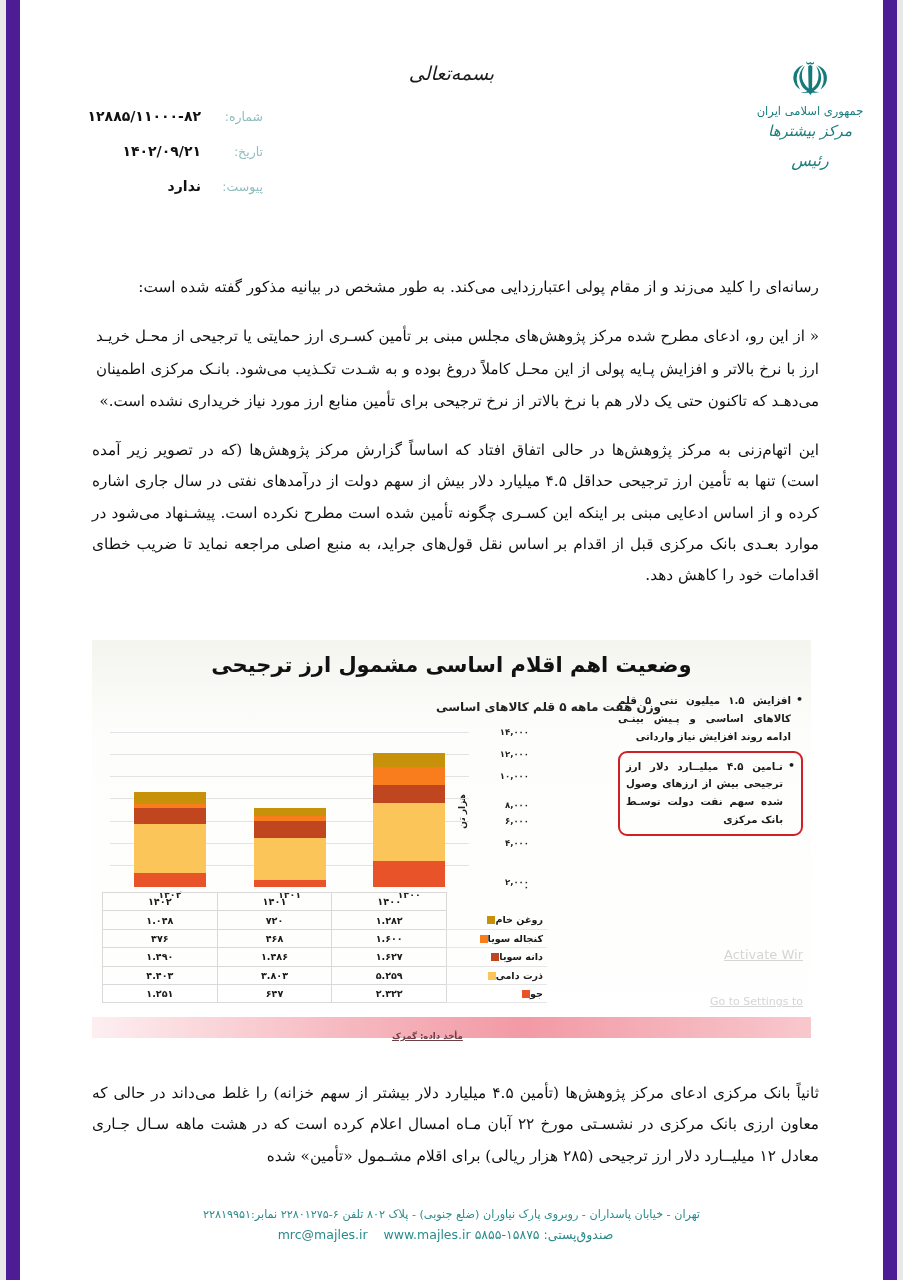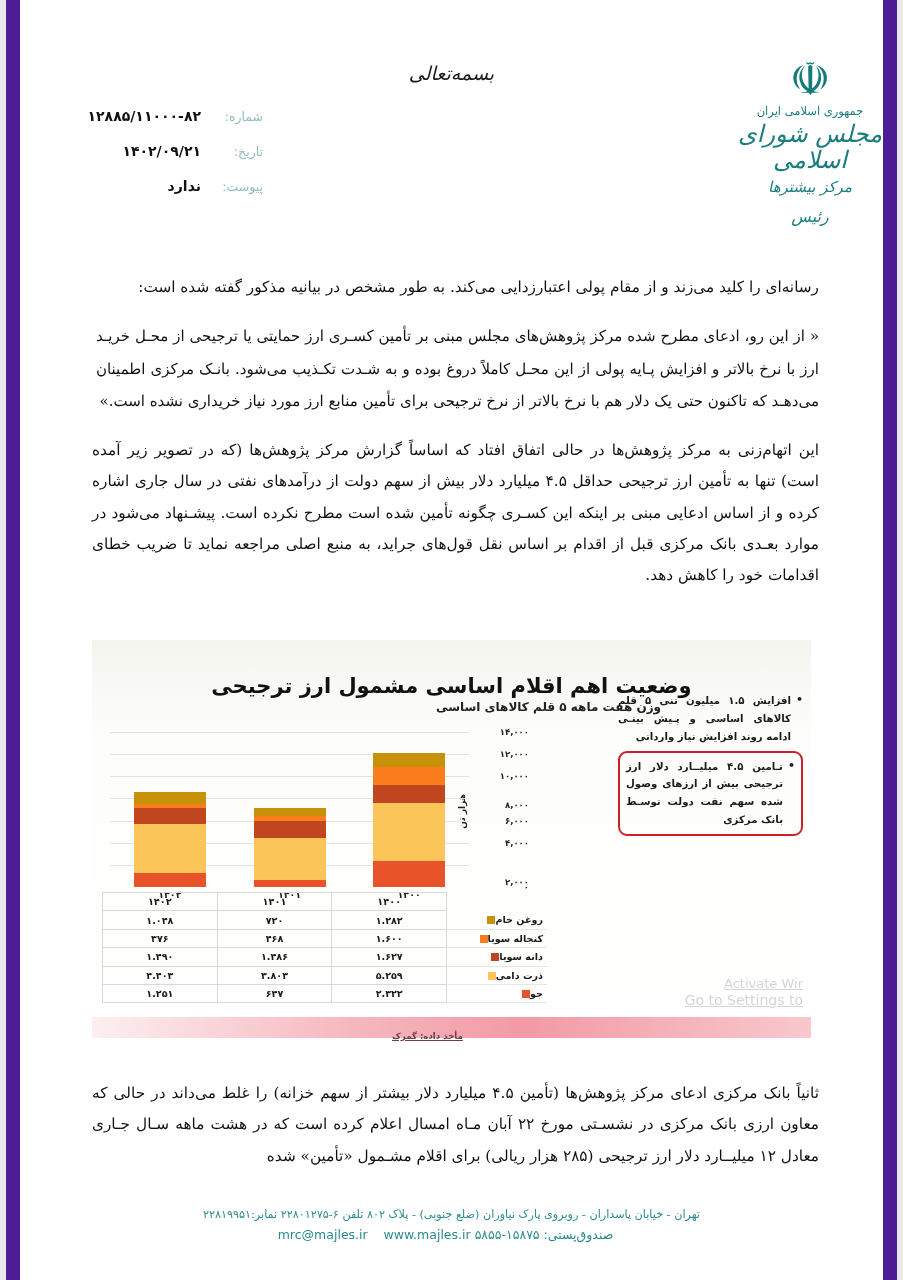--- a/index.html
+++ b/index.html
@@ -68,21 +68,21 @@
   }
 
   
   .chart-card{
     position:absolute;left:72px;right:72px;top:640px;height:420px;
     background:linear-gradient(#f4f5ef 0%,#fdfdfb 22%,#ffffff 100%);
     overflow:hidden;z-index:2;
   }
   .chart-title{
     text-align:center;font-size:21px;font-weight:bold;color:#111;
-    padding-top:34px;letter-spacing:-.2px;
+    padding-top:13px;letter-spacing:-.2px;
   }
   .chart-sub{
     position:absolute;top:60px;right:150px;font-size:12px;font-weight:bold;color:#222;
   }
   .bullets{
     position:absolute;top:52px;right:8px;width:185px;font-size:10.2px;
     line-height:1.75;font-weight:bold;color:#1a1a1a;
   }
   .bullet{display:flex;gap:5px;align-items:flex-start;margin-bottom:4px;}
   .bullet .dot{font-size:11px;line-height:1.4;}
@@ -127,42 +127,41 @@
     position:absolute;left:0;right:0;bottom:22px;height:21px;
     background:linear-gradient(90deg,#fdeff1 0%,#f6b9c0 35%,#f29aa5 60%,#f8c8cd 100%);
   }
   .src-text{
     position:absolute;bottom:19px;left:300px;font-size:8.6px;color:#6d4045;font-weight:bold;text-decoration:underline;
   }
   .winact{
     position:absolute;right:8px;bottom:52px;text-align:right;color:#d5d5d5;direction:ltr;text-decoration:underline;
   }
   .winact .w1{font-size:13px;line-height:1.2;}
-  .winact .w2{font-size:14px;}
+  .winact .w2{font-size:11px;margin-top:32px;}
 
   
   .footer{
     position:absolute;left:0;right:0;bottom:38px;text-align:center;color:#2a8b8b;
   }
   .footer .f1{font-size:11.2px;letter-spacing:.1px;}
   .footer .f2{font-size:12.5px;margin-top:6px;direction:ltr;}
   .footer .f2 .pobox{direction:rtl;unicode-bidi:embed;margin-right:12px;}
 </style>
 </head>
 <body>
 
 <div class="page">
 <div class="page-inner">
 
   <div class="bism">بسمه‌تعالی</div>
 
   <div class="logo">
     <div class="emblem">☫</div>
     <div class="l1">جمهوری اسلامی ایران</div>
-    <div class="l2">مجلس شورای اسلامی</div>
     <div class="l3">مرکز بیشتر‌ها</div>
     <div class="l4">رئیس</div>
   </div>
 
   <div class="meta">
     <div class="meta-row">
       <span class="meta-label">شماره:</span>
       <span class="meta-value">۱۲۸۸۵/۱۱۰۰۰-۸۲</span>
     </div>
     <div class="meta-row">

